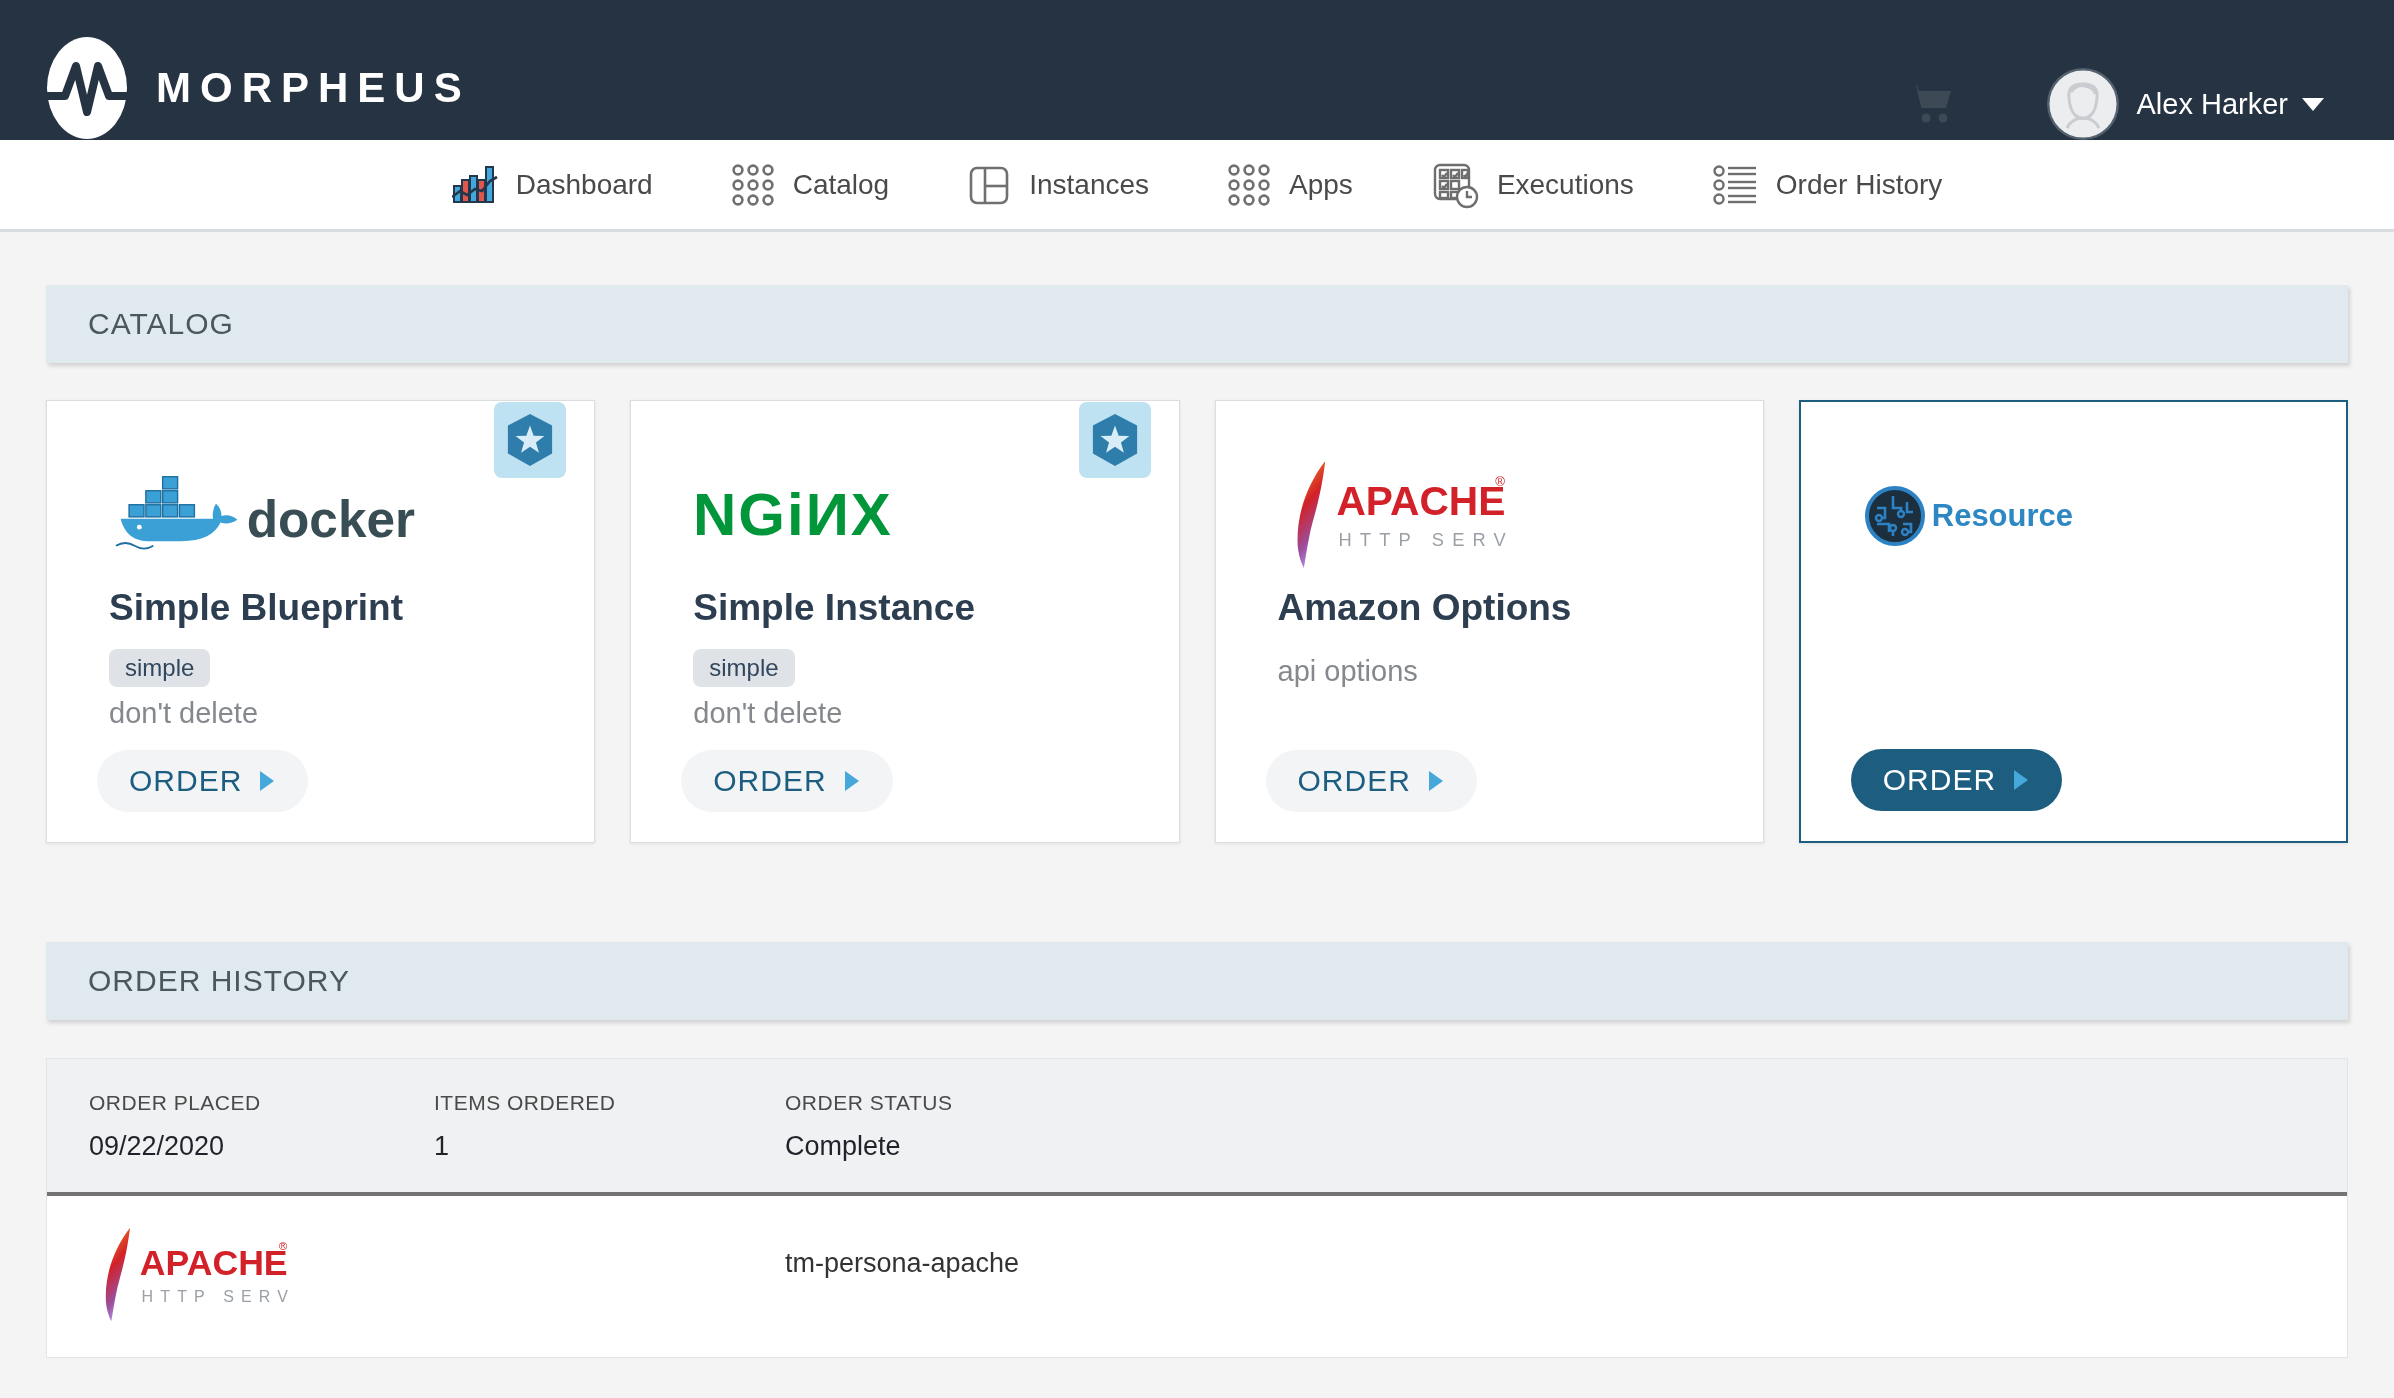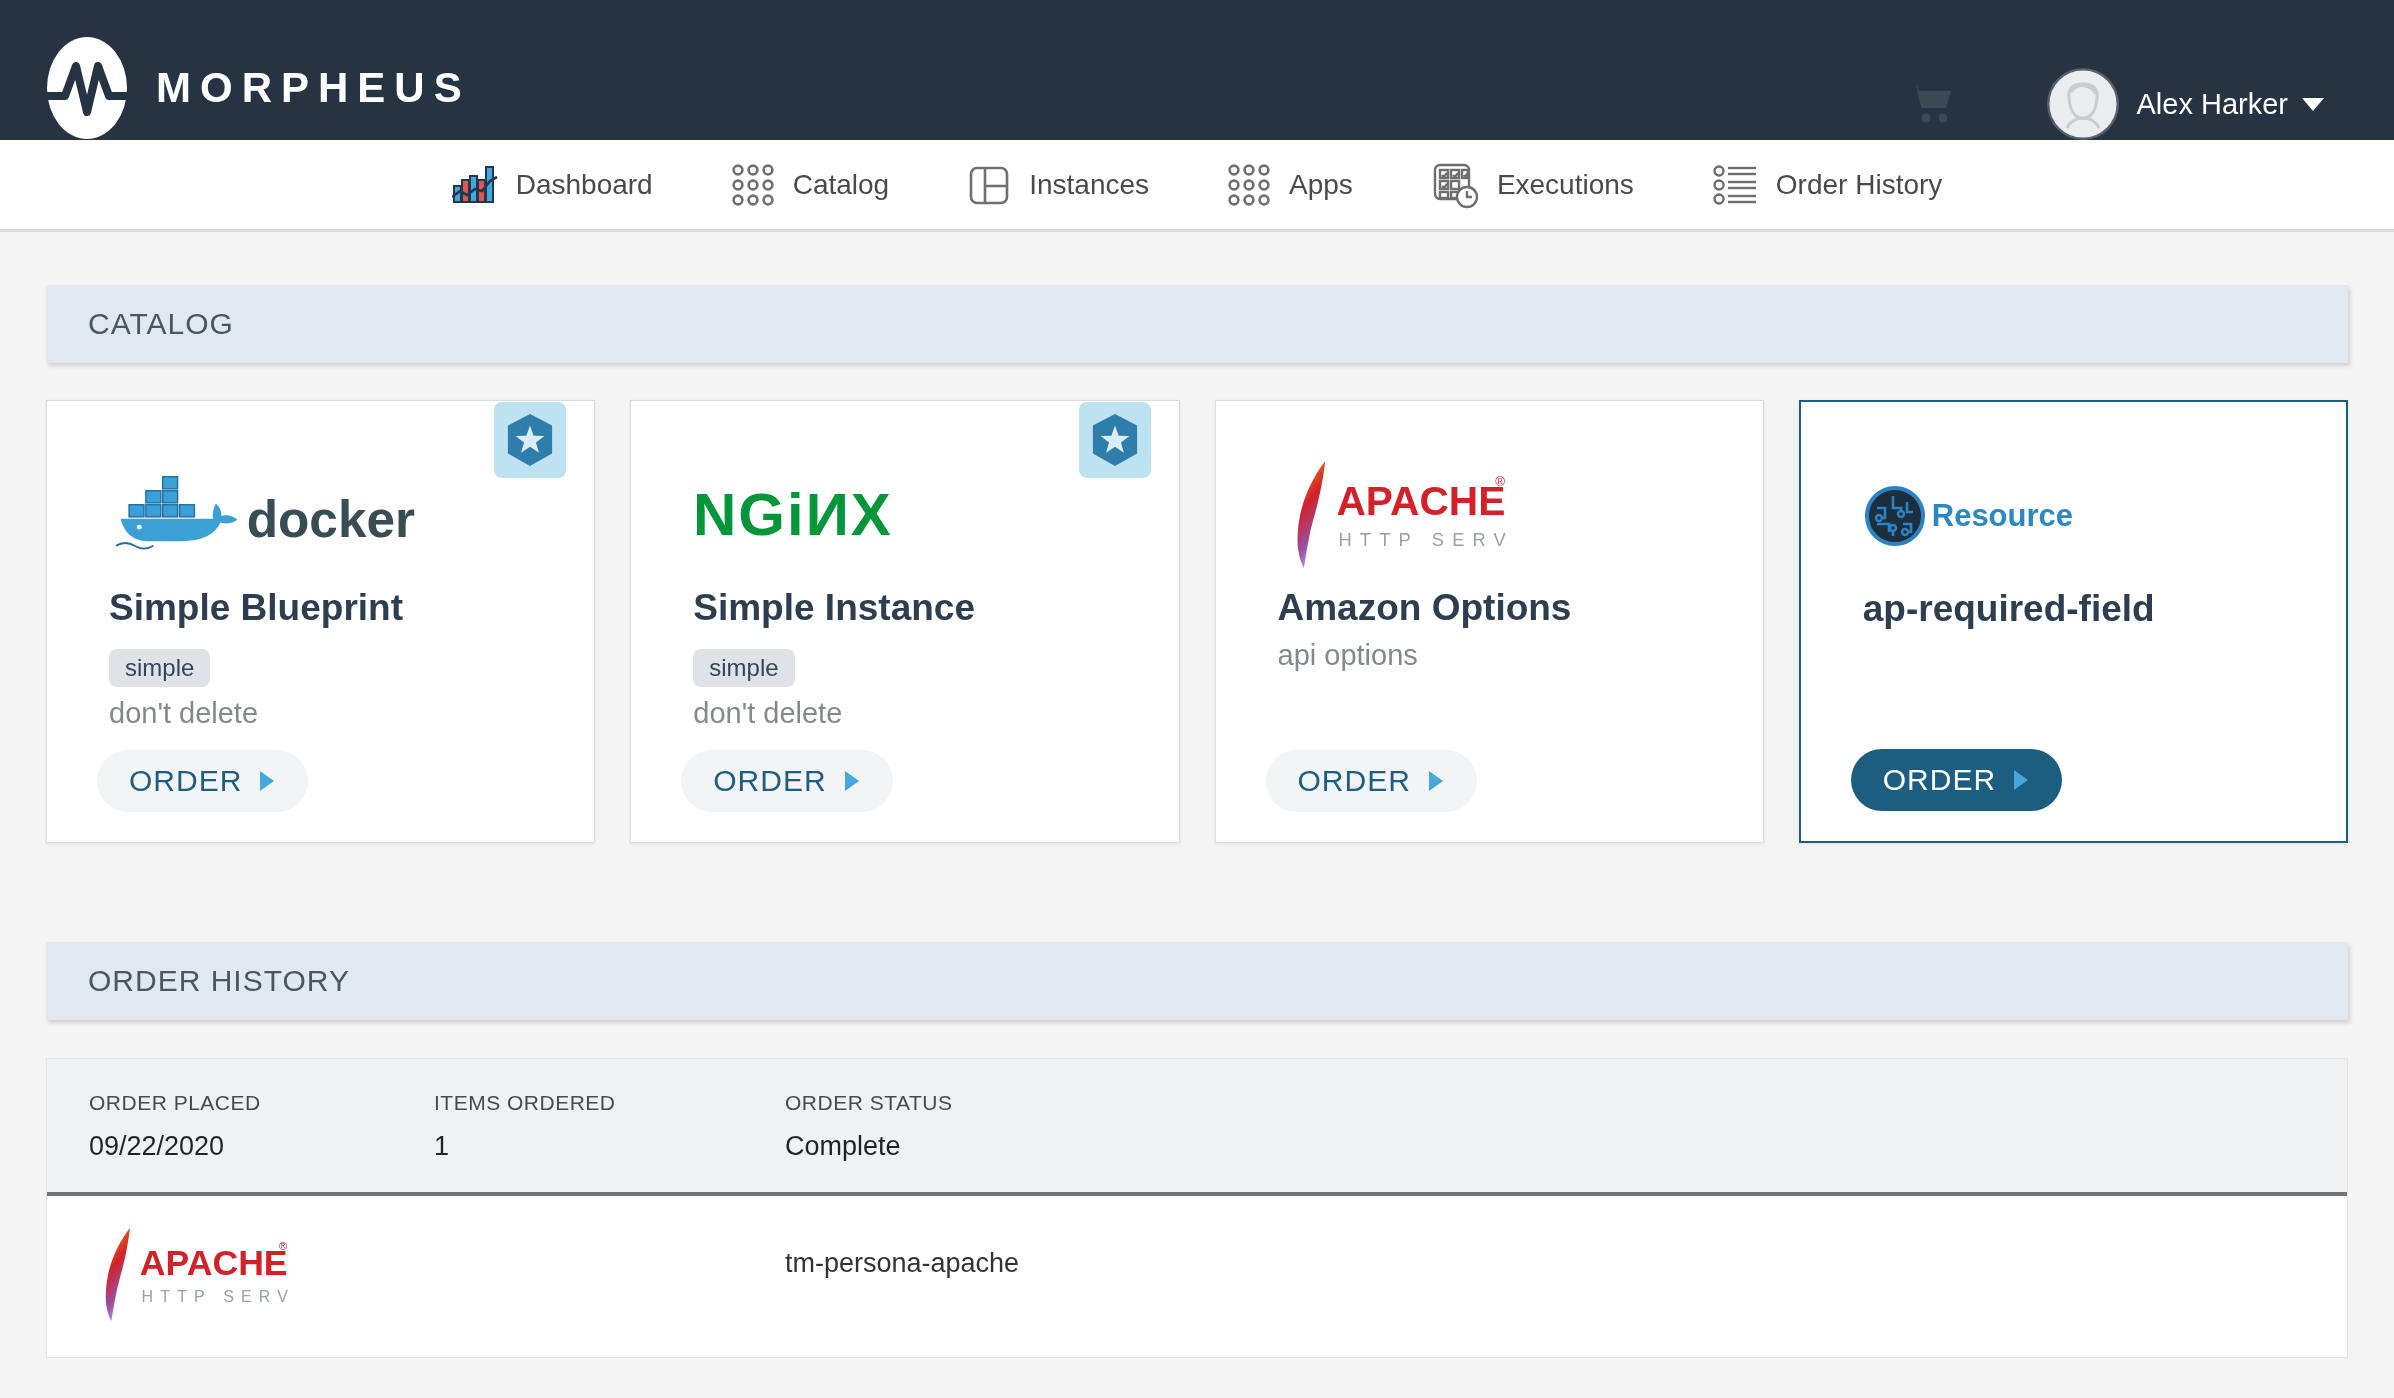--- a/index.html
+++ b/index.html
@@ -55,21 +55,21 @@
   }
   .card.selected { border:2px solid #1d5e80; }
   .card-body { padding:70px 56px 0 62px; }
   .card-logo { height:88px; display:flex; align-items:center; }
   .card-title { font-size:37px; font-weight:600; color:#2c3e50; margin-top:28px; }
   .tag {
     display:inline-block; margin-top:20px; background:#dfe3e7; color:#31475e;
     font-size:24px; padding:5px 16px; border-radius:8px;
   }
   .card-desc { font-size:29px; color:#85898d; margin-top:10px; }
-  .card-desc.no-tag { margin-top:10px; }
+  .card-desc.no-tag { margin-top:26px; }
   .featured-badge {
     position:absolute; top:1px; right:28px; width:72px; height:76px;
     background:#bfe2f3; border-radius:8px;
     display:flex; align-items:center; justify-content:center;
   }
   .order-btn {
     position:absolute; left:50px; bottom:30px; height:62px; padding:0 32px;
     border:none; border-radius:31px; background:#f3f4f6; cursor:pointer;
     display:flex; align-items:center; gap:16px;
     font-family:inherit; font-size:30px; letter-spacing:1px; color:#1d5e80;
@@ -340,21 +340,20 @@
             </g>
             <g fill="#1c2f3f" stroke="#2d82c4" stroke-width="2.4">
               <circle cx="16" cy="34" r="3"></circle>
                 <circle cx="38" cy="30" r="3"></circle>
               <circle cx="30" cy="44" r="3"></circle>
                 <circle cx="42" cy="48" r="3"></circle>
             </g>
           </svg>
           <span class="resource-label">Resource</span>
         </div>
-        <h3 class="card-title">ap-required-field</h3>
       </div>
       <button class="order-btn solid">
         <span>ORDER</span>
         <svg width="18" height="24" viewBox="0 0 18 24">
             <polygon points="2,2 16,12 2,22" fill="#45a7da"></polygon>
           </svg>
       </button>
     </div>
 
   </div>

